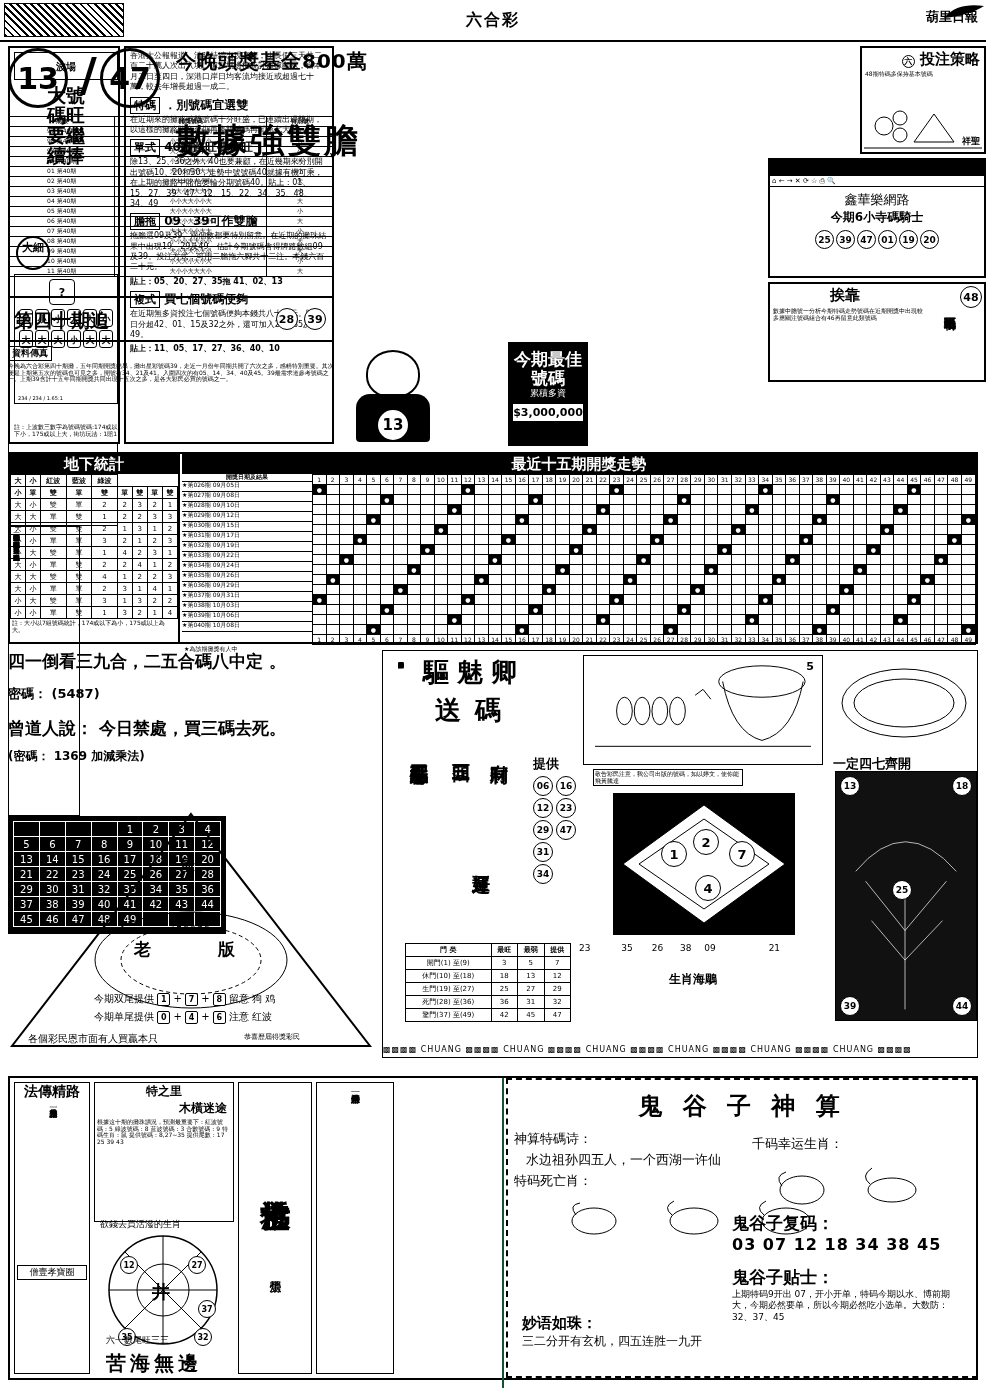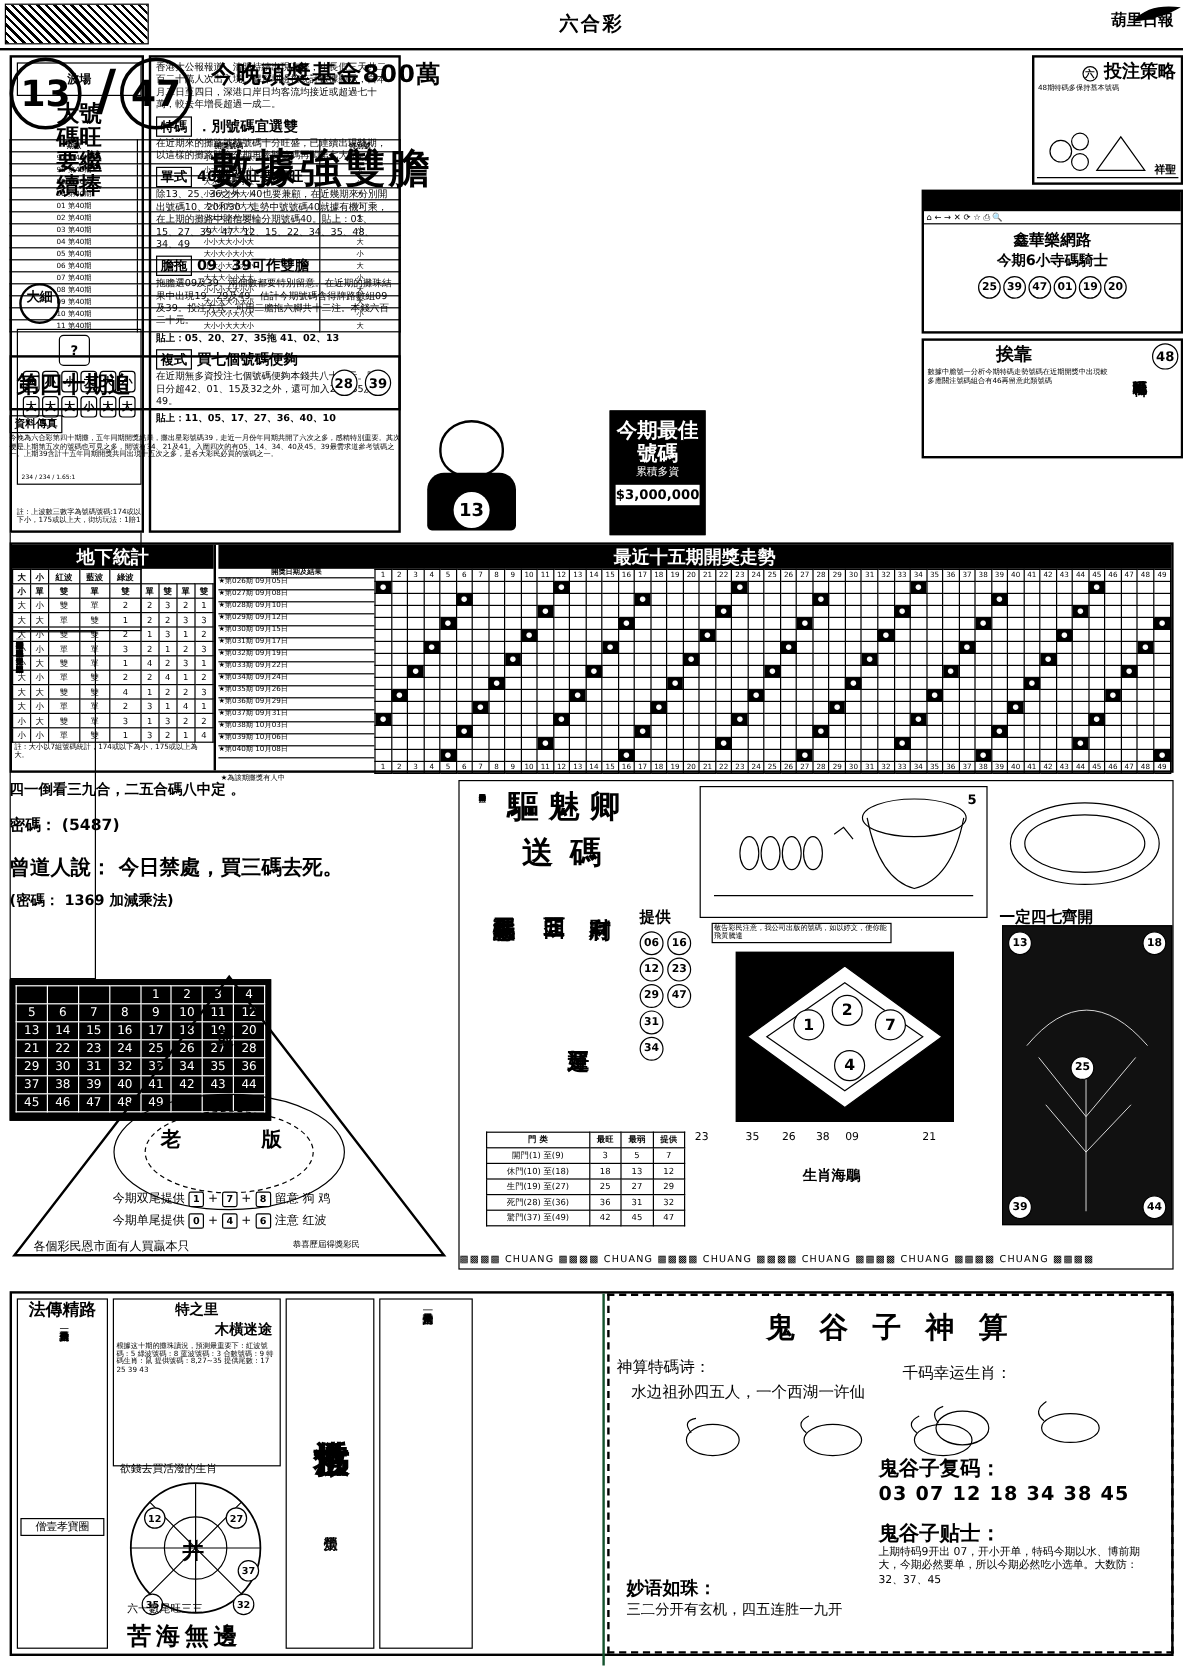--- a/index.html
+++ b/index.html
@@ -80,21 +80,21 @@
   #col4 { left:664px; top:0; width:110px; height:290px; border:1px solid #000; padding:2px; }
   #col5 { left:776px; top:0; width:72px; height:290px; border:1px solid #000; padding:2px; }
   .vcol { writing-mode: vertical-rl; font-size:6.5px; line-height:1.45; height:100%; }
 
   
   #strategy { left:852px; top:0; width:126px; height:108px; border:2px solid #000; }
   #strategy .hd { font-size:15px; font-weight:bold; text-align:right; padding:2px 4px 0 0;}
   #winbox { left:760px; top:112px; width:218px; height:120px; border:2px solid #000;}
   #winbox .tb { height:16px; background:#000; }
   #winbox .urlbar { border-bottom:1px solid #000; font-size:7px; padding:1px 2px;}
-  #winbox .brand { text-align:center; font-size:13px; font-weight:bold; padding-top:4px;}
+  #winbox .brand { text-align:center; font-size:13px; font-weight:normal; padding-top:4px;}
   #winbox .sub { text-align:center; font-size:12px; font-weight:bold; }
   #winbox .nums { text-align:center; padding-top:4px; }
   #winbox .nums .ball { width:19px;height:19px;line-height:18px;font-size:9px;margin:0 1px;}
 
   #rightLower { left:760px; top:236px; width:218px; height:100px; border:2px solid #000;}
   #numgrid { left:760px; top:340px; width:218px; height:118px; border:2px solid #000; background:#000; padding:3px;}
   #numgrid table { width:100%; border-collapse:collapse; color:#fff; font-size:10px;}
   #numgrid td { border:1px solid #fff; text-align:center; height:15px; }
 
   
@@ -102,21 +102,21 @@
   #statsStrip .hdr { background:#000; color:#fff; font-size:15px; font-weight:bold; text-align:center; height:20px; line-height:20px;}
   #undergroundTbl { border-collapse:collapse; font-size:7px; width:100%;}
   #undergroundTbl td, #undergroundTbl th { border:1px solid #000; text-align:center; padding:0 1px; height:12px;}
   #trendTbl { border-collapse:collapse; font-size:6px; width:100%;}
   #trendTbl td { border:1px solid #000; text-align:center; padding:0; height:10px; width:10px;}
   .dotcell { background:#000; color:#fff; }
 
   
   #midsec { position:absolute; left:8px; top:650px; width:970px; height:410px; }
   #midLeft { position:absolute; left:0; top:0; width:370px; height:408px; }
-  #midLeft .l1 { font-size:12px; font-weight:bold; }
+  #midLeft .l1 { font-size:17px; font-weight:bold; }
   #midLeft .l2 { font-size:13px; font-weight:bold; margin-top:12px;}
   #midLeft .l3 { font-size:17px; font-weight:bold; margin-top:14px;}
   #midLeft .l4 { font-size:12px; font-weight:bold; margin-top:8px;}
   #triangle { position:absolute; left:0; top:160px; width:366px; height:240px; }
 
   #midRight { position:absolute; left:374px; top:0; width:596px; height:408px; border:1px solid #000;}
   #mrTbl { border-collapse:collapse; font-size:7px; width:100%;}
   #mrTbl td,#mrTbl th { border:1px solid #000; text-align:center; height:12px;}
 
   
@@ -1728,20 +1728,21 @@
 
       <div style="position:absolute;left:96px;top:272px;font-size:20px;font-weight:bold;letter-spacing:4px;">苦海無邊</div>
       <div style="position:absolute;left:96px;top:256px;font-size:9px;">六一數尾旺三三</div>
       <div style="position:absolute;left:90px;top:140px;font-size:9px;">欲錢去買活潑的生肖</div>
     </div>
 
     <div id="botRight" class="dashedb">
       <h3>鬼 谷 子 神 算</h3>
       <div class="row">神算特碼诗：</div>
       <div class="row" style="padding-left:12px;">水边祖孙四五人，一个西湖一许仙</div>
+      <div class="row">特码死亡肖：</div>
       <div style="position:absolute;right:14px;top:52px;width:210px;">
         <div class="row">千码幸运生肖：</div>
         <svg viewBox="0 0 200 60" width="200" height="60">
           <g fill="none" stroke="#000">
             <ellipse cx="50" cy="34" rx="22" ry="14"></ellipse>
               <path d="M30 30 q-8 -10 4 -14"></path>
             <ellipse cx="140" cy="34" rx="24" ry="12"></ellipse>
               <path d="M118 28 q-10 -8 2 -16"></path>
           </g>
         </svg>

